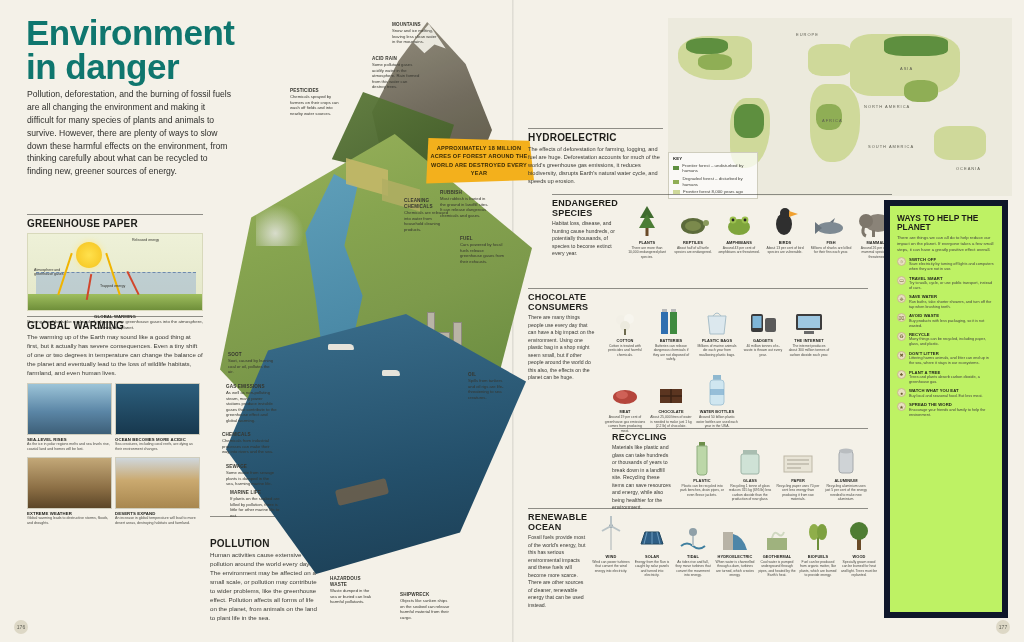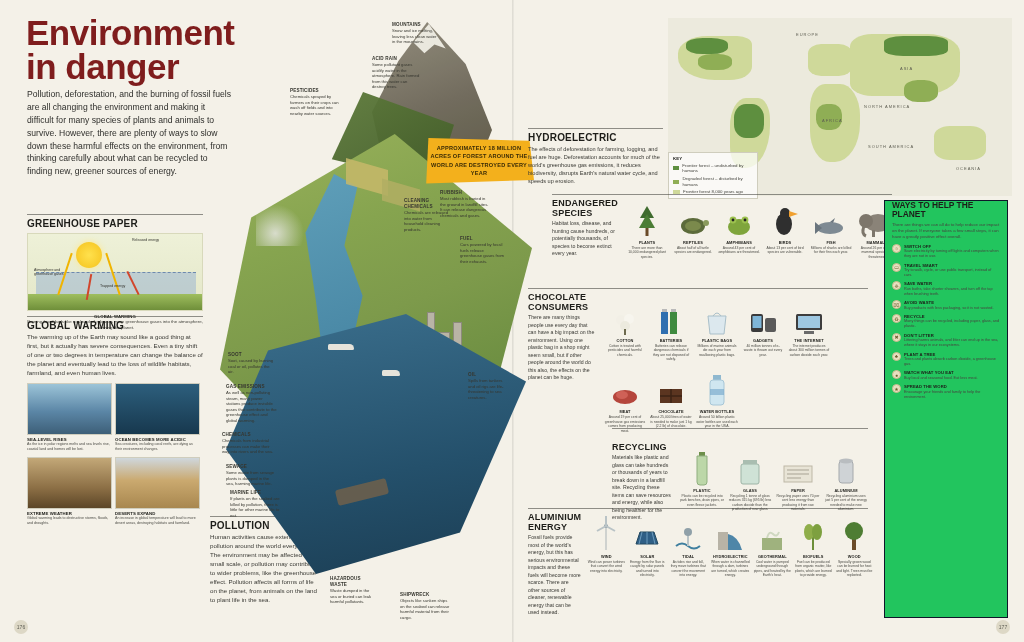--- a/index.html
+++ b/index.html
@@ -10,21 +10,21 @@
     font-family:"Liberation Sans", sans-serif;
     color:#2b2b28;
   }
   .page { position:relative; width:1024px; height:642px; background:#f4f1e8; }
   
   .gutter { position:absolute; left:512px; top:0; width:2px; height:642px;
             background:linear-gradient(to right, rgba(0,0,0,.10), rgba(0,0,0,.03)); }
 
   
   .title { position:absolute; left:26px; top:16px; width:270px;
-           font-size:35px; line-height:0.98; font-weight:bold; letter-spacing:-0.5px; color:#7f1d1d; }
+           font-size:35px; line-height:0.98; font-weight:bold; letter-spacing:-0.5px; color:#0f766e; }
   .intro { position:absolute; left:27px; top:88px; width:206px;
            font-size:8.6px; line-height:1.5; color:#2f2f2c; }
 
   
   .h-rule { height:1px; background:#3a3a34; opacity:.55; }
   .sec-title { font-weight:bold; font-size:10px; letter-spacing:.2px; color:#1d1d19; }
   .sec-title.small { font-size:9px; }
   .body-txt { font-size:6.2px; line-height:1.45; color:#3a3a35; }
   .tiny { font-size:4.4px; line-height:1.35; color:#45453f; }
   .cap-title { font-size:4.3px; font-weight:bold; letter-spacing:.1px; color:#1d1d19; }
@@ -109,21 +109,21 @@
   #recycling  { position:absolute; left:612px; top:428px; width:256px; }
   #renewable  { position:absolute; left:528px; top:508px; width:340px; }
   .icon-row { display:flex; gap:4px; margin-top:4px; }
   .icon-cell { width:42px; text-align:center; }
   .icon-box { height:40px; display:flex; align-items:flex-end; justify-content:center; }
   .ic-cap { font-size:3.9px; font-weight:bold; margin-top:2px; letter-spacing:.1px; color:#1d1d19;}
   .ic-txt { font-size:3.4px; line-height:1.28; color:#4a4a44; margin-top:1px; }
 
   
   #ways { position:absolute; left:884px; top:200px; width:124px; height:418px;
-          border:1px solid #0f172a; background:#22c55e; padding:0 7px; }
+          border:6px solid #0f172a; background:#bef264; padding:8px 7px; }
   #ways .hdr { font-size:8.4px; font-weight:bold; line-height:1.1; color:#1d1d19; }
   #ways .lead { font-size:4.3px; line-height:1.38; margin-top:3px; color:#45453f; }
   .tip { display:flex; gap:3px; margin-top:3.5px; }
   .tipico { flex:0 0 9px; height:9px; border-radius:50%; background:#e7dfc0;
             border:1px solid #c9b98b; display:flex; align-items:center; justify-content:center;
             font-size:5px; color:#6b5c2c; }
   .tiptxt { font-size:3.8px; line-height:1.3; color:#45453f; }
   .tiptxt b { display:block; font-size:4.2px; letter-spacing:.1px; color:#1d1d19; }
 
   
@@ -187,21 +187,21 @@
       <div class="photo">
         <div class="ph-img" style="background:linear-gradient(#cfd7dd,#caa96f 45%,#a8874f)"></div>
         <div class="cap-title ph-cap">DESERTS EXPAND</div>
         <div class="ph-txt">An increase in global temperature will lead to more desert areas, destroying habitats and farmland.</div>
       </div>
     </div>
   </div>
 
   <div id="pollution">
     <div class="h-rule"></div>
-    <div class="sec-title" style="margin-top:3px">POLLUTION</div>
+    <div class="sec-title" style="margin-top:21px">POLLUTION</div>
     <div class="body-txt" style="margin-top:2px">Human activities cause extensive pollution around the world every day. The environment may be affected on a small scale, or pollution may contribute to wider problems, like the greenhouse effect. Pollution affects all forms of life on the planet, from animals on the land to plant life in the sea.</div>
   </div>
 
   <div class="illus">
     <div class="mount">
         <div class="snow"></div>
       </div>
     <div class="forest"></div>
     <div class="land"></div>
     <div class="river"></div>
@@ -510,21 +510,21 @@
             <div class="ic-cap">WATER BOTTLES</div>
             <div class="ic-txt">Around 50 billion plastic water bottles are used each year in the USA.</div>
           </div>
         </div>
       </div>
     </div>
   </div>
 
   <div id="recycling">
     <div class="h-rule"></div>
-    <div style="display:flex;gap:8px;margin-top:13px">
+    <div style="display:flex;gap:8px;margin-top:3px">
       <div style="width:62px">
         <div class="sec-title small">RECYCLING</div>
         <div class="body-txt" style="margin-top:2px;font-size:5.2px">Materials like plastic and glass can take hundreds or thousands of years to break down in a landfill site. Recycling these items can save resources and energy, while also being healthier for the environment.</div>
       </div>
       <div class="icon-row">
         <div class="icon-cell" style="width:44px">
           <div class="icon-box">
             <svg width="20" height="36" viewBox="0 0 20 36">
                 <rect x="7" y="2" width="6" height="4" fill="#6d8f4a"></rect>
                 <path d="M5 6 h10 v26 a3 3 0 0 1 -3 3 H8 a3 3 0 0 1 -3 -3 Z" fill="#bcd7a8" stroke="#8fae7e"></path>
@@ -564,21 +564,21 @@
           <div class="ic-txt">Recycling aluminium uses just 5 per cent of the energy needed to make new aluminium.</div>
         </div>
       </div>
     </div>
   </div>
 
   <div id="renewable">
     <div class="h-rule"></div>
     <div style="display:flex;gap:6px;margin-top:3px">
       <div style="width:58px">
-        <div class="sec-title small">ALUMINIUM ENERGY</div>
+        <div class="sec-title small">RENEWABLE OCEAN</div>
         <div class="body-txt" style="margin-top:2px;font-size:5.2px">Fossil fuels provide most of the world's energy, but this has serious environmental impacts and these fuels will become more scarce. There are other sources of cleaner, renewable energy that can be used instead.</div>
       </div>
       <div class="icon-row" style="margin-top:0;gap:3px">
         <div class="icon-cell" style="width:38px">
           <div class="icon-box">
             <svg width="24" height="38" viewBox="0 0 24 38">
                 <rect x="11" y="12" width="2" height="24" fill="#cfd2cf"></rect>
                 <circle cx="12" cy="12" r="2" fill="#8fa0a8"></circle>
                 <path d="M12 12 L12 2 M12 12 L21 17 M12 12 L3 17" stroke="#b9c3c6" stroke-width="2"></path>
               </svg>

